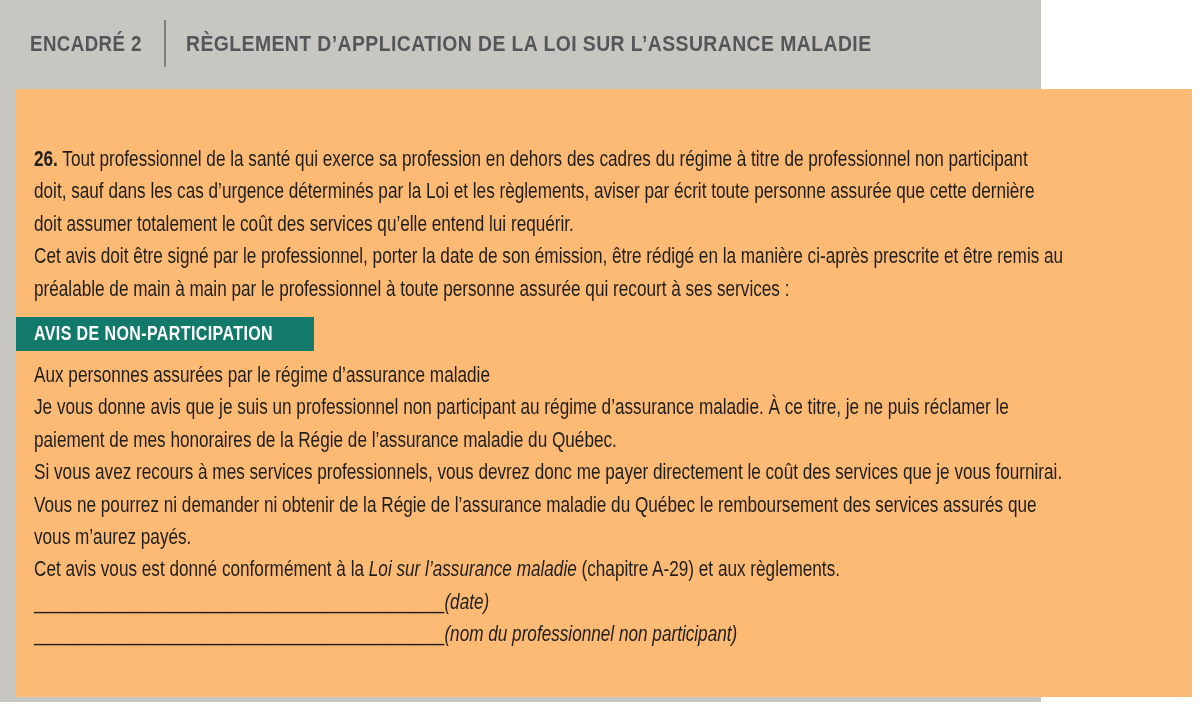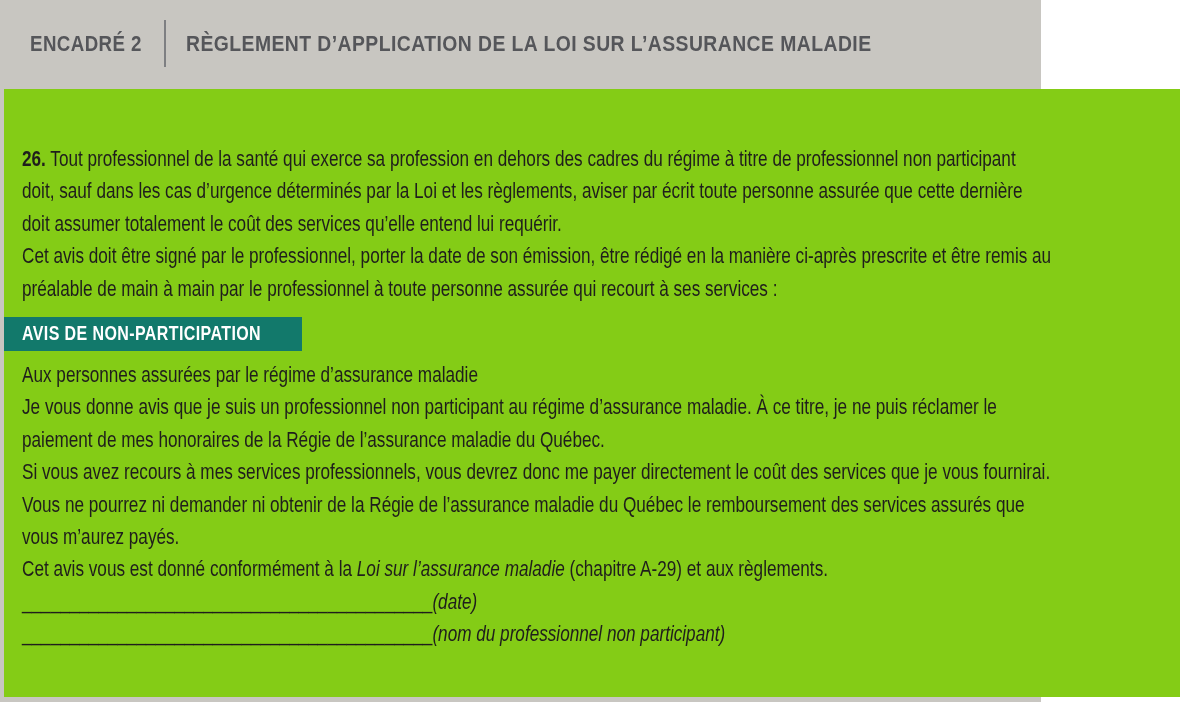--- a/index.html
+++ b/index.html
@@ -27,23 +27,23 @@
     width: 2px; height: 47px; background: #7e7f82;
   }
   .header-title {
     position: absolute; left: 186px; top: 31px;
     font-size: 22px; font-weight: 700; color: #55565a;
     letter-spacing: 0.5px; white-space: nowrap;
     transform: scaleX(0.88); transform-origin: 0 0;
   }
   
   .panel {
-    position: absolute; left: 4px; top: 89px;
+    position: absolute; left: 16px; top: 89px;
     width: 1176px; height: 608px;
-    background: #84cc16;
+    background: #fdba74;
     padding: 54px 0 0 18px;
     overflow: hidden;
   }
   .line {
     font-size: 22px; line-height: 32.4px; color: #1f1e1c;
     white-space: nowrap;
     transform: scaleX(0.78); transform-origin: 0 50%;
   }
   .line b { font-weight: 700; }
   .italic { font-style: italic; }

